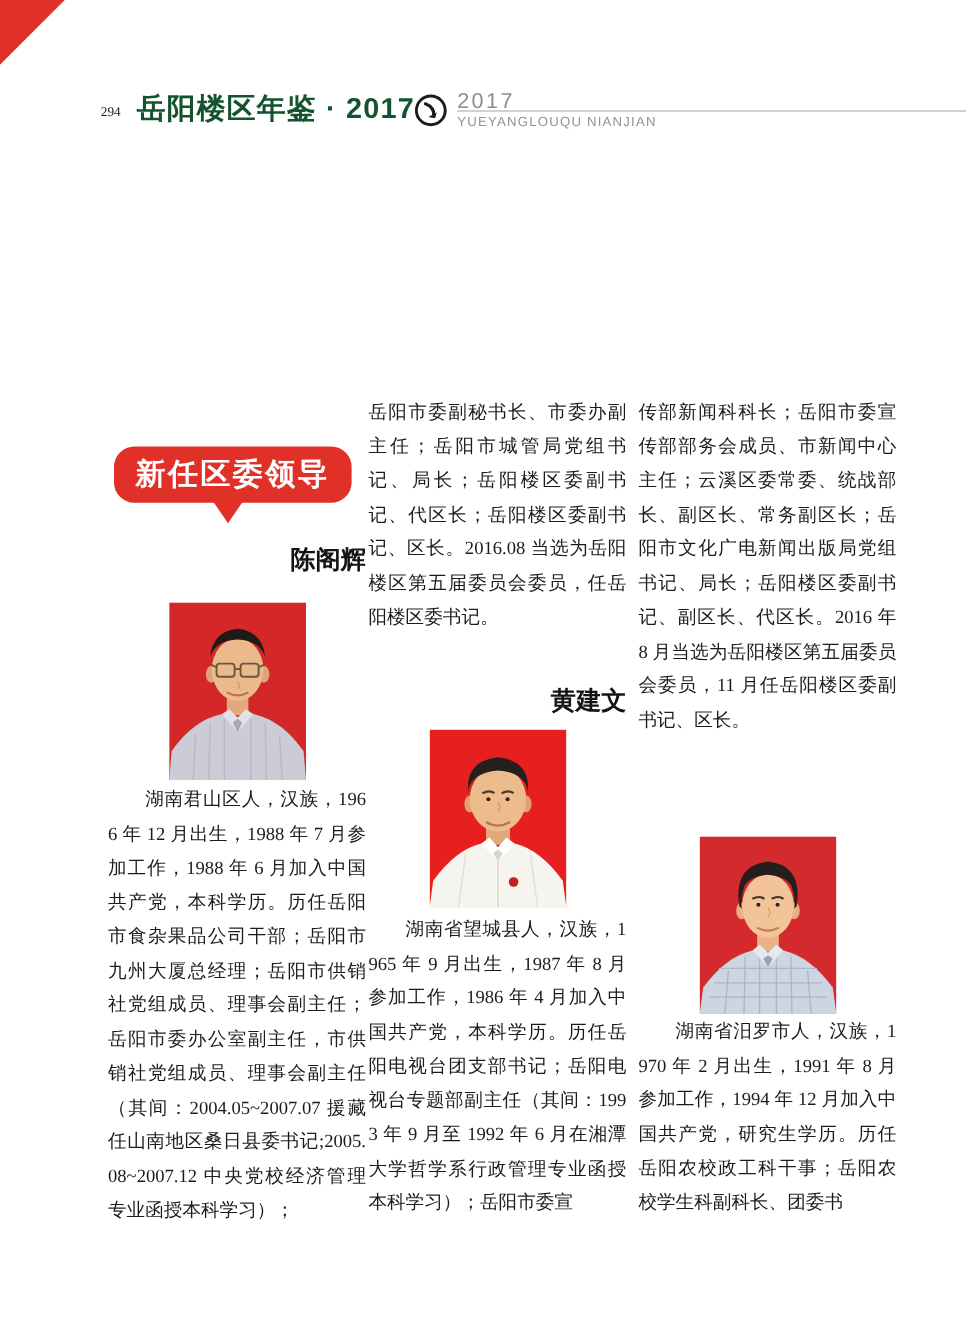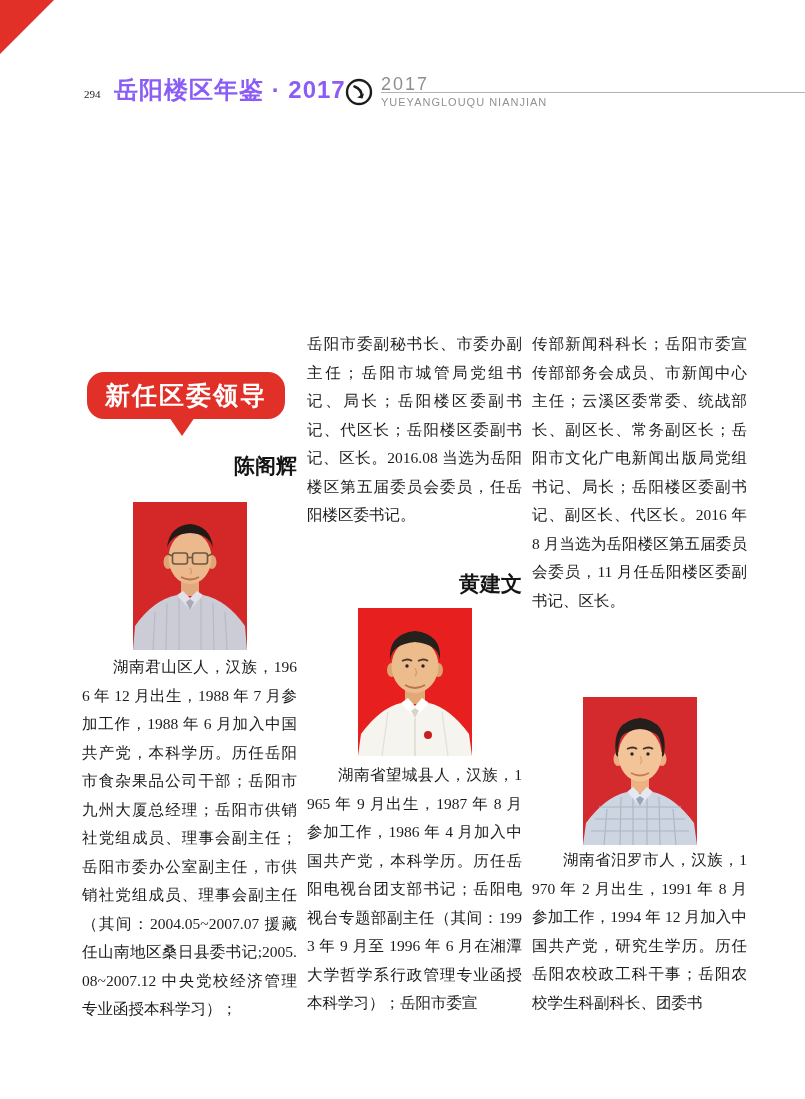--- a/index.html
+++ b/index.html
@@ -7,33 +7,33 @@
     position:relative;width:805px;height:1099px;background:#fff;overflow:hidden;
     font-family:"Liberation Serif","DejaVu Serif",serif;color:#1b1b1b;
   }
   
   .corner{position:absolute;top:0;left:0;width:0;height:0;
     border-top:54px solid #e03028;border-right:54px solid transparent;}
   
   .page-num{position:absolute;left:84px;top:88px;font-size:11px;color:#222;
     font-family:"Liberation Serif","DejaVu Serif",serif;}
   .yb-title{position:absolute;left:114px;top:74px;font-size:24px;font-weight:700;
-    letter-spacing:1px;color:#8b5cf6;font-family:"Liberation Sans","DejaVu Sans",sans-serif;}
+    letter-spacing:1px;color:#14532d;font-family:"Liberation Sans","DejaVu Sans",sans-serif;}
   .logo{position:absolute;left:345px;top:78px;width:28px;height:28px;}
   .hdr-right{position:absolute;left:381px;top:74px;right:0;height:36px;
     font-family:"Liberation Sans","DejaVu Sans",sans-serif;}
   .hdr-year{position:absolute;left:0;top:0;font-size:18px;color:#8e8e8e;letter-spacing:2px;}
   .hdr-line{position:absolute;left:0;right:0;top:18px;height:1px;background:#b3b3b3;}
   .hdr-pinyin{position:absolute;left:0;top:22px;font-size:11px;color:#929292;letter-spacing:1px;}
   
   .main-title{position:absolute;top:178px;left:0;width:100%;text-align:center;
     font-size:60px;font-weight:700;letter-spacing:10px;text-indent:10px;color:#181512;}
   
   .col{position:absolute;top:0;height:1099px;width:215px;}
-  .col1{left:82px;} .col2{left:307px;} .col3{left:532px;}
+  .col1{left:90px;} .col2{left:307px;} .col3{left:532px;}
   
   .banner{position:absolute;top:372px;left:5px;width:198px;height:47px;background:#e03028;
     border-radius:17px;color:#fff;text-align:center;line-height:47px;
     font-family:"Liberation Sans","DejaVu Sans",sans-serif;font-weight:700;
     font-size:25px;letter-spacing:2px;}
   .banner-tail{position:absolute;left:87px;top:417px;width:0;height:0;
     border-left:13px solid transparent;border-right:13px solid transparent;
     border-top:19px solid #e03028;}
   
   .person-name{position:absolute;left:0;width:100%;text-align:right;
@@ -125,21 +125,21 @@
         <path d="M57 60 q3 5 0 8" stroke="#d79d70" stroke-width="1.4" fill="none"></path>
         <path d="M47 77 q10 6 20 0" stroke="#b67450" stroke-width="1.8" fill="none"></path>
         <path d="M0 148 L3 126 Q22 100 43 95 L57 104 L71 95 Q92 100 111 126 L114 148 Z" fill="#f6f4ee"></path>
         <path d="M43 95 L57 110 L71 95 L64 90 L57 98 L50 90 Z" fill="#ffffff"></path>
         <path d="M53 103 L57 110 L61 103 L57 100 Z" fill="#d8d4c8"></path>
         <path d="M57 110 L57 148" stroke="#ddd9cd" stroke-width="1.4"></path>
         <path d="M30 104 L24 148 M84 104 L90 148" stroke="#e3dfd4" stroke-width="1.2" fill="none"></path>
         <circle cx="70" cy="127" r="4" fill="#c42020"></circle>
       </svg>
     </div>
-    <div class="bio indent bio-huang">湖南省望城县人，汉族，1965 年 9 月出生，1987 年 8 月参加工作，1986 年 4 月加入中国共产党，本科学历。历任岳阳电视台团支部书记；岳阳电视台专题部副主任（其间：1993 年 9 月至 1996 年 6 月在湘潭大学哲学系行政管理专业函授本科学习）；岳阳市委宣</div>
+    <div class="bio indent bio-huang">湖南省望城县人，汉族，1965 年 9 月出生，1987 年 8 月参加工作，1986 年 4 月加入中国共产党，本科学历。历任岳阳电视台团支部书记；岳阳电视台专题部副主任（其间：1993 年 9 月至 1992 年 6 月在湘潭大学哲学系行政管理专业函授本科学习）；岳阳市委宣</div>
   </div>
 
   <div class="col col3">
     <div class="bio cont-right">传部新闻科科长；岳阳市委宣传部部务会成员、市新闻中心主任；云溪区委常委、统战部长、副区长、常务副区长；岳阳市文化广电新闻出版局党组书记、局长；岳阳楼区委副书记、副区长、代区长。2016 年 8 月当选为岳阳楼区第五届委员会委员，11 月任岳阳楼区委副书记、区长。</div>
     <div class="photo photo3">
       <svg width="114" height="148" viewBox="0 0 114 148">
         <rect width="114" height="148" fill="#d42a2e"></rect>
         <ellipse cx="35" cy="62" rx="4.5" ry="7" fill="#e8b083"></ellipse>
         <ellipse cx="79" cy="62" rx="4.5" ry="7" fill="#e8b083"></ellipse>
         <rect x="48" y="76" width="18" height="20" fill="#ecb285"></rect>

